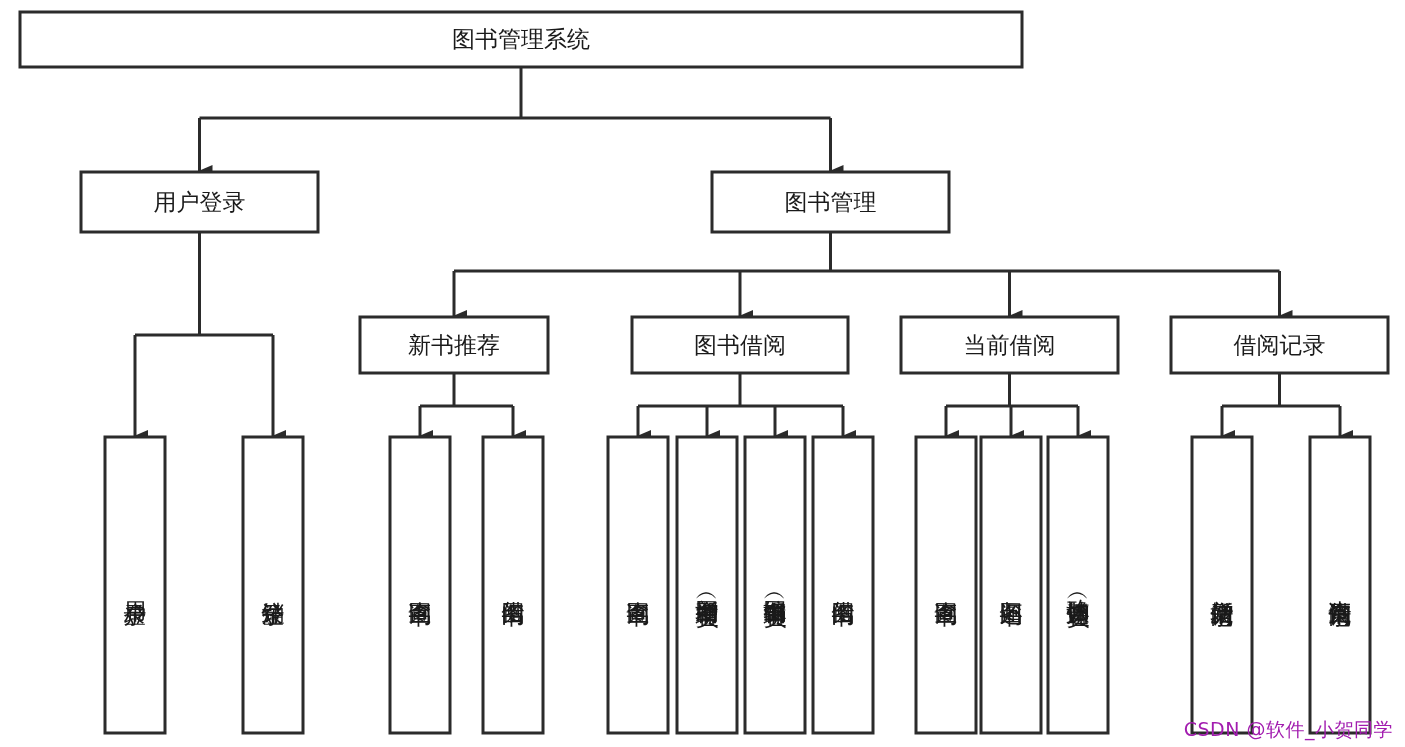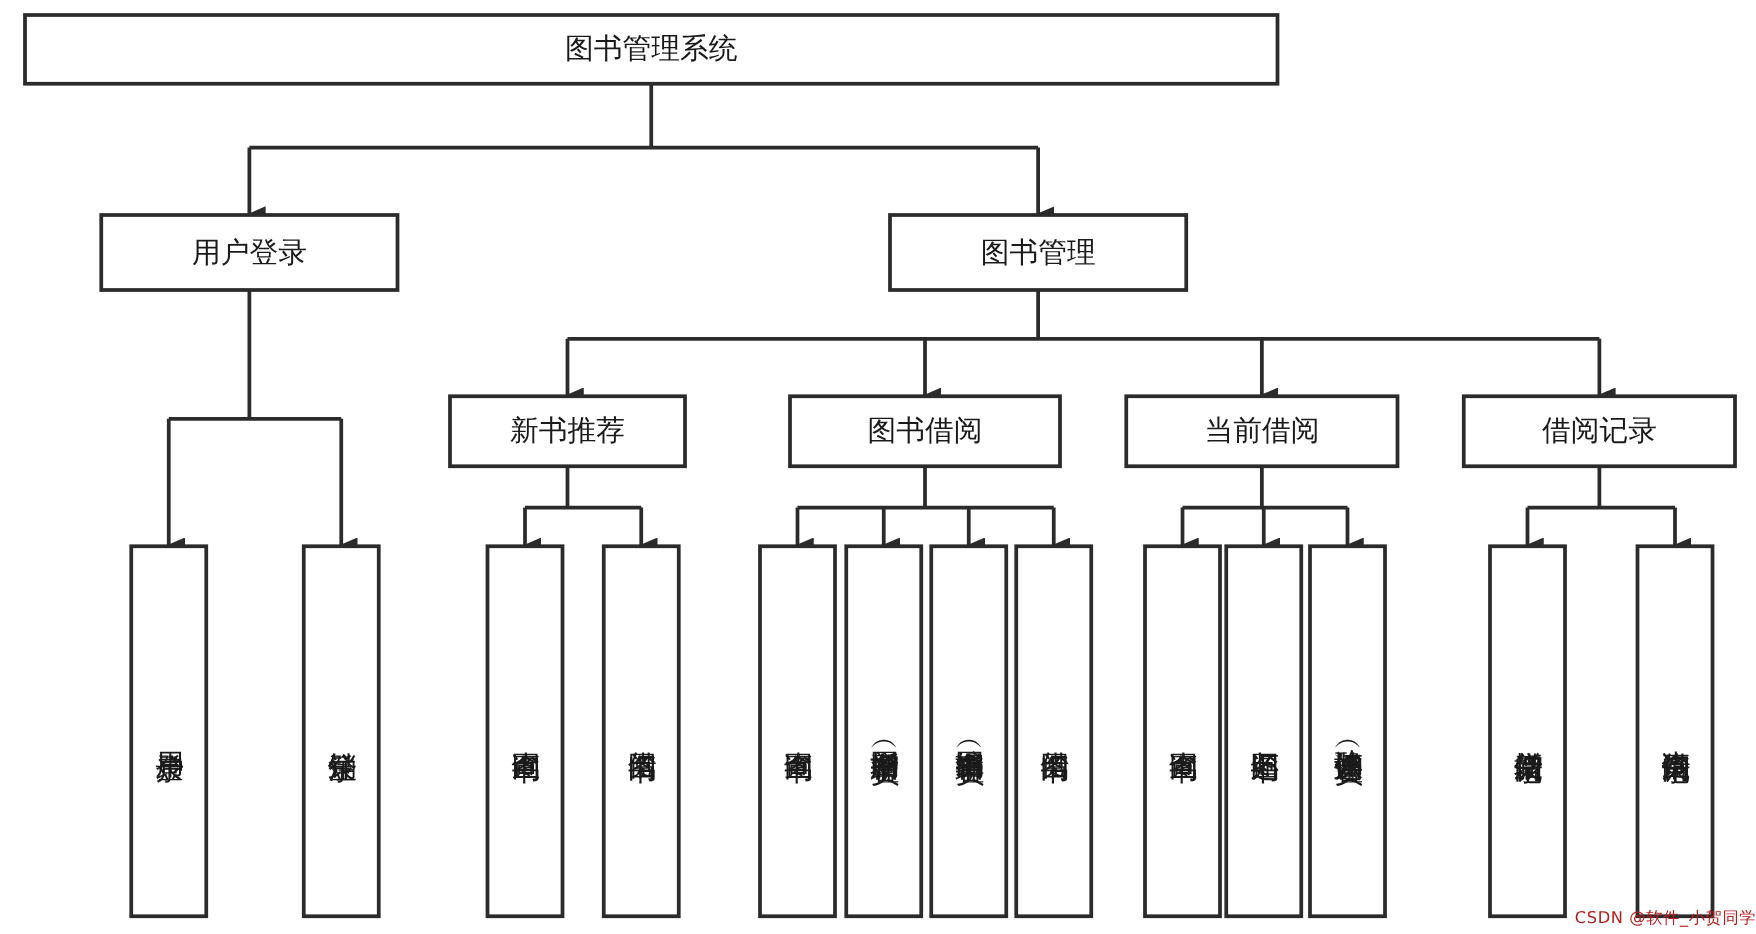--- a/index.html
+++ b/index.html
@@ -58,25 +58,25 @@
     line-height: 1.08;
     color: #1a1a1a;
     writing-mode: vertical-rl;
     text-orientation: upright;
     letter-spacing: 1px;
     white-space: nowrap;
     pointer-events: none;
   }
   #watermark {
     position: absolute;
-    right: 0;
+    right: 12px;
     bottom: 4px;
     font-family: "DejaVu Sans", "Liberation Sans", sans-serif;
-    font-size: 13px;
-    color: #b91c1c;
+    font-size: 19px;
+    color: #a21caf;
     white-space: nowrap;
     letter-spacing: 0.5px;
   }
 </style>
 </head>
 <body>
 
 <div id="diagram-root">
 
   <svg id="diagram-svg" viewBox="0 0 1405 747">

